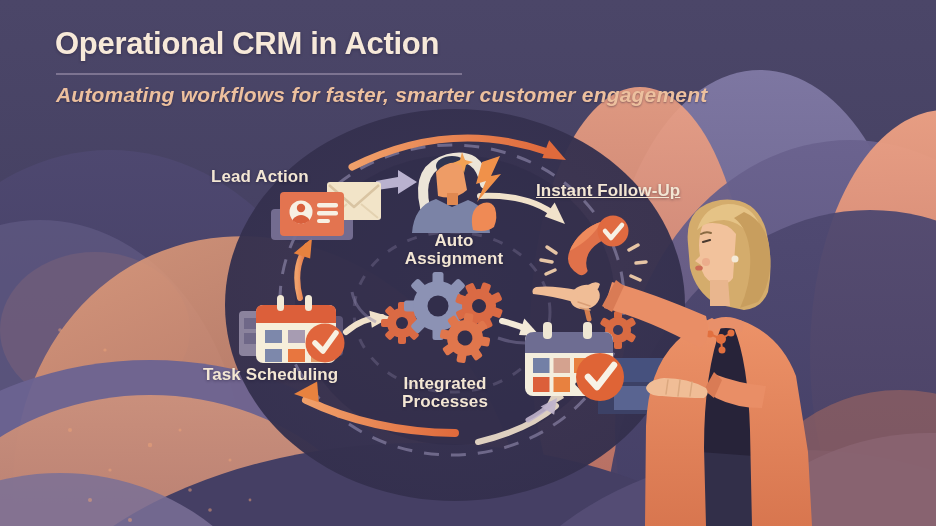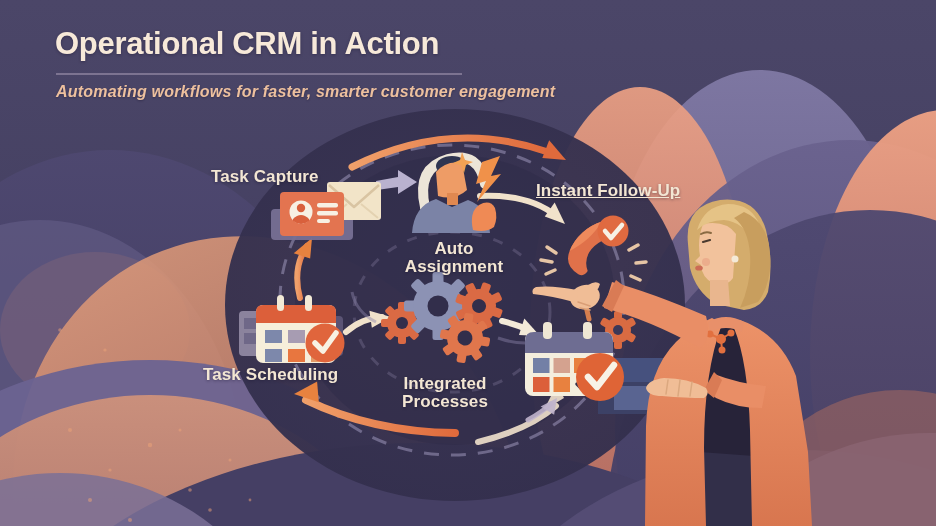--- a/index.html
+++ b/index.html
@@ -6,21 +6,21 @@
   .canvas{position:relative;width:936px;height:526px;overflow:hidden;
     font-family:"Liberation Sans",sans-serif;background:#474263;padding-left:32px;}
   .canvas svg{position:absolute;left:0;top:0;}
   .lbl{position:absolute;color:#f3e6d3;font-weight:700;font-size:17px;
     letter-spacing:.1px;text-shadow:0 1px 3px rgba(25,20,45,.45);line-height:1.05;}
   .lbl.center{text-align:center;}
   .title{position:absolute;left:55px;top:26px;font-size:31px;font-weight:700;
     color:#f7e9d9;letter-spacing:-.3px;text-shadow:0 1px 3px rgba(25,20,45,.4);}
   .rule{position:absolute;left:56px;top:73px;width:406px;height:2px;
     background:rgba(195,180,205,.42);}
-  .subtitle{position:absolute;left:56px;top:83px;font-size:16px;font-style:italic;
+  .subtitle{position:absolute;left:56px;top:83px;font-size:21px;font-style:italic;
     font-weight:600;color:#edc09e;letter-spacing:.2px;text-shadow:0 1px 2px rgba(25,20,45,.4);}
 </style>
 </head>
 <body>
 
 <div class="canvas">
 
 <svg width="936" height="526" viewBox="0 0 936 526">
   <defs>
     <linearGradient id="gBg" x1="0" y1="0" x2="0" y2="1">
@@ -341,19 +341,19 @@
       <path d="M706 388 Q688 378 664 378 Q648 380 646 388 Q648 396 662 396 Q686 398 704 398 Q710 394 706 388 Z" fill="#f0bd96"></path>
       <path d="M668 380 L666 394 M680 380 L678 396 M692 382 L690 396" stroke="#dba87f" stroke-width="1.5" fill="none" stroke-linecap="round"></path>
     </g>
   </g>
 </svg>
 
 <div class="title">Operational CRM in Action</div>
 <div class="rule"></div>
 <div class="subtitle">Automating workflows for faster, smarter customer engagement</div>
 
-<div class="lbl" style="left:211px;top:168px;">Task Capture</div>
-<div class="lbl center" style="left:393px;top:232px;width:122px;margin-top:8px;">Auto Assignment</div>
+<div class="lbl" style="left:211px;top:168px;">Lead Action</div>
+<div class="lbl center" style="left:393px;top:232px;width:122px;">Auto Assignment</div>
 <div class="lbl" style="left:536px;top:182px;text-decoration:underline;">Instant Follow-Up</div>
 <div class="lbl center" style="left:384px;top:375px;width:122px;text-align:center;">Integrated Processes</div>
 <div class="lbl" style="left:203px;top:366px;">Task Scheduling</div>
 
 </div>
 
 </body></html>

